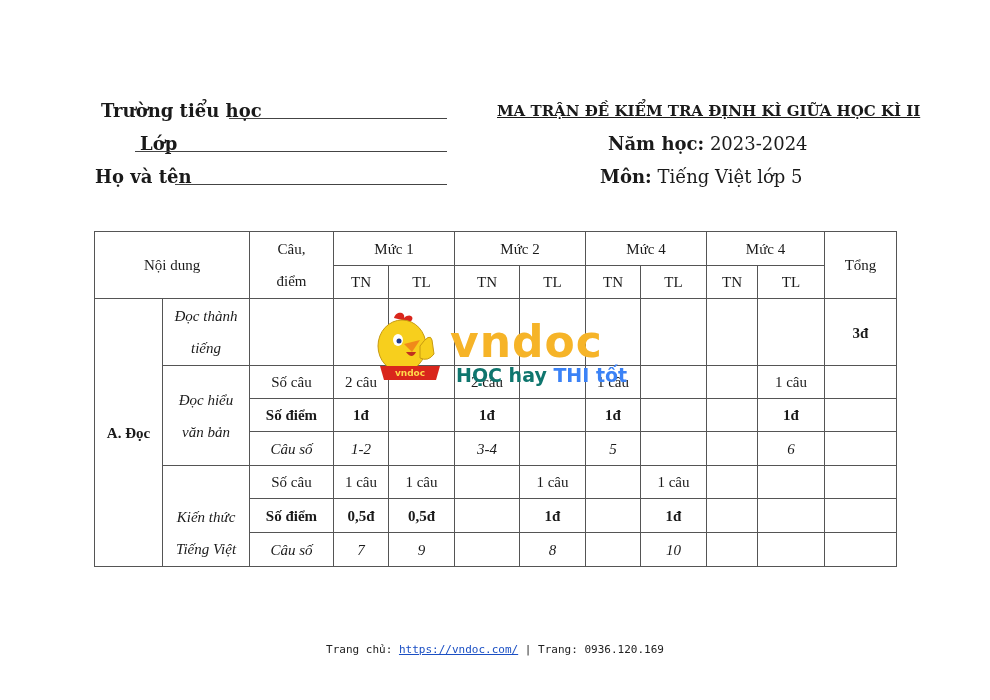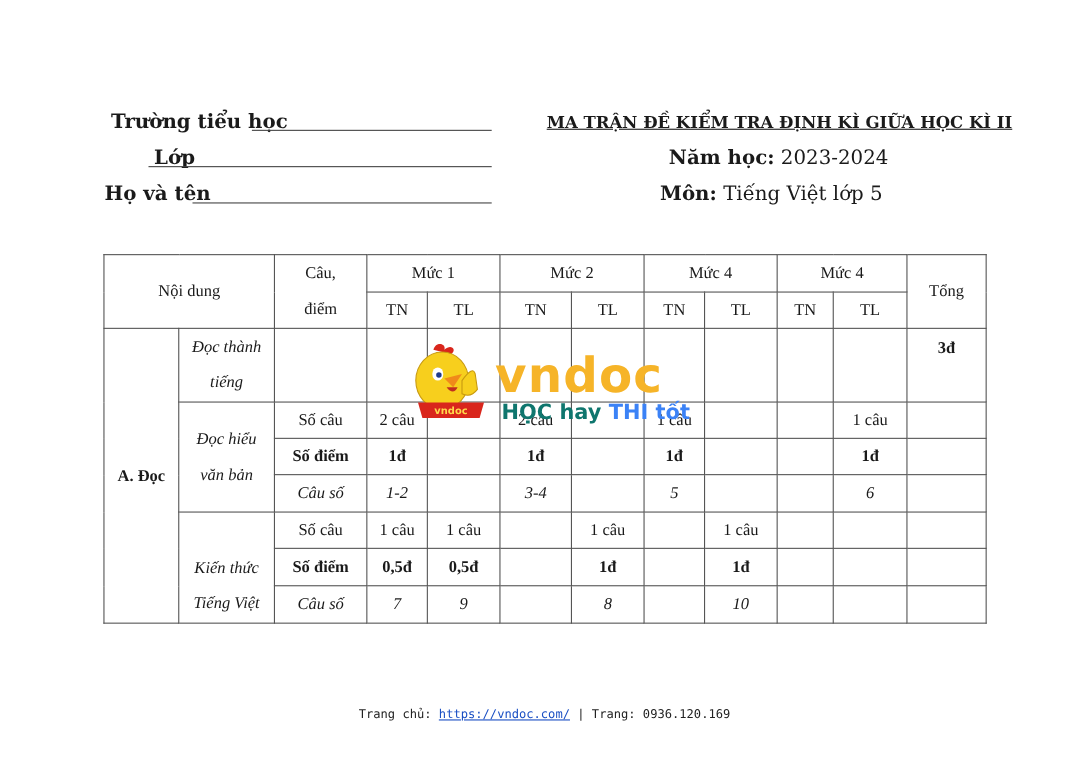--- a/index.html
+++ b/index.html
@@ -101,21 +101,21 @@
     </td>
     <td></td>
     <td></td>
         <td></td>
     <td></td>
         <td></td>
     <td></td>
         <td></td>
     <td></td>
         <td></td>
-    <td class="b" style="vertical-align:top; padding-top:2px;">3đ</td>
+    <td class="b" style="vertical-align:top; padding-top:18px;">3đ</td>
   </tr>
 
   <tr style="height:33px">
     <td rowspan="3" class="i">
       <div>Đọc hiểu</div>
       <div>văn bản</div>
     </td>
     <td>Số câu</td>
     <td>2 câu</td>
     <td></td>

